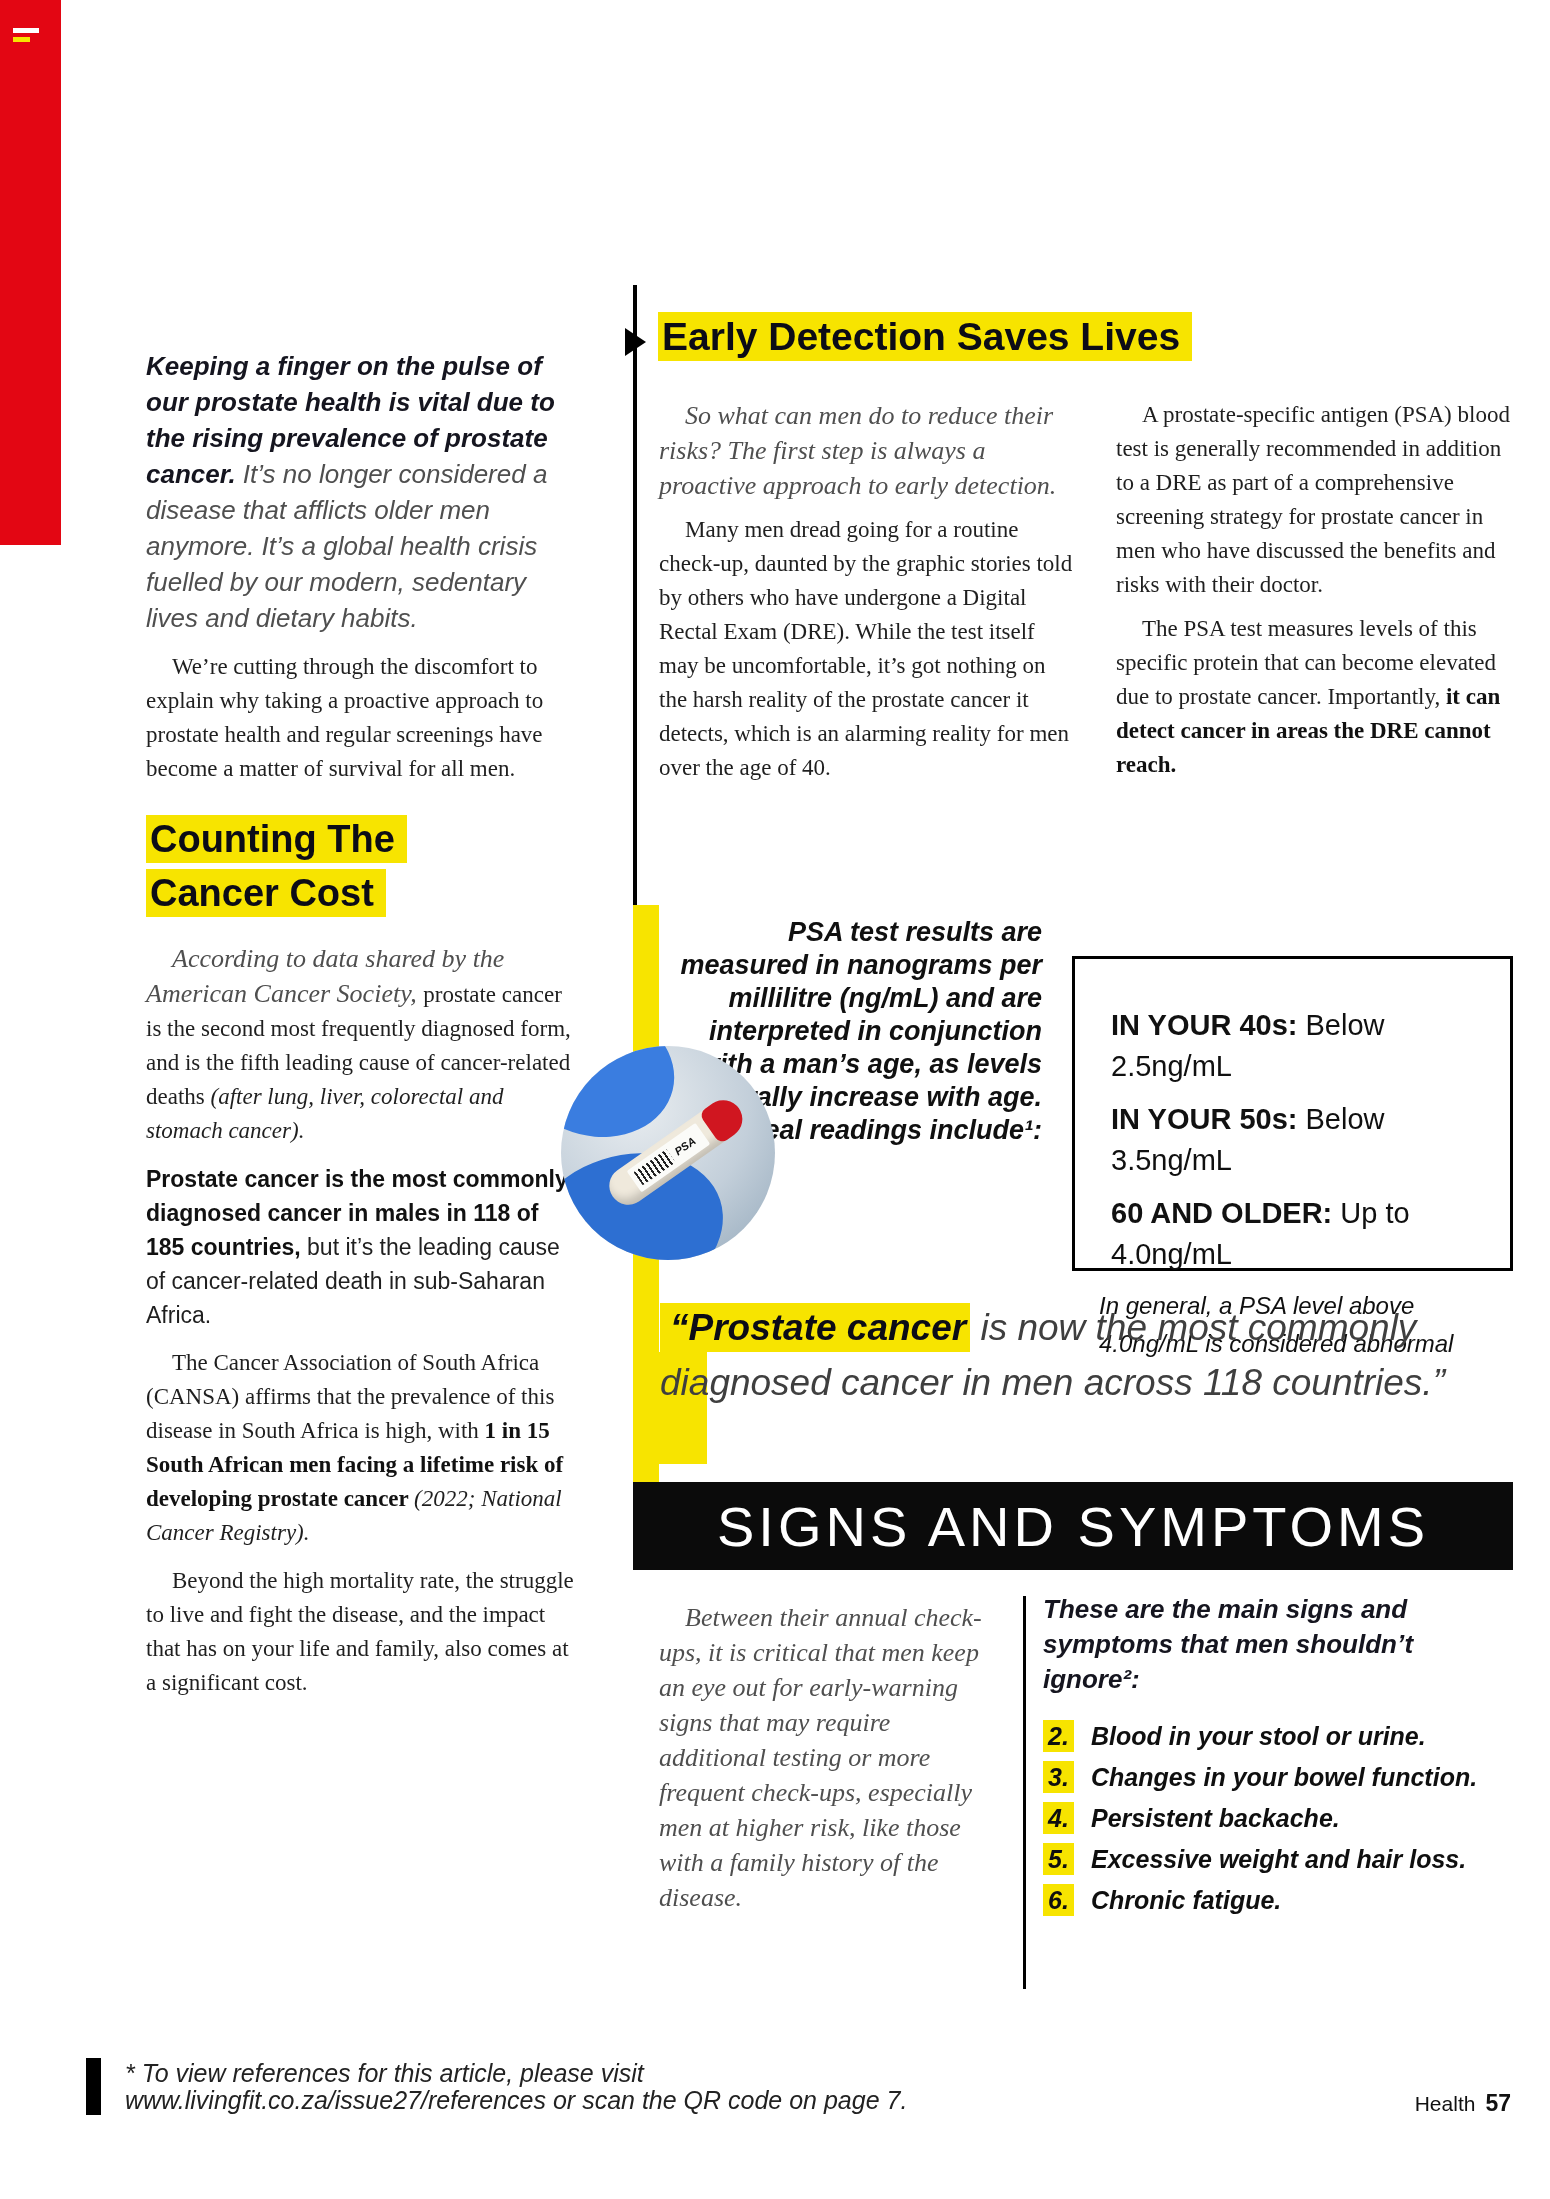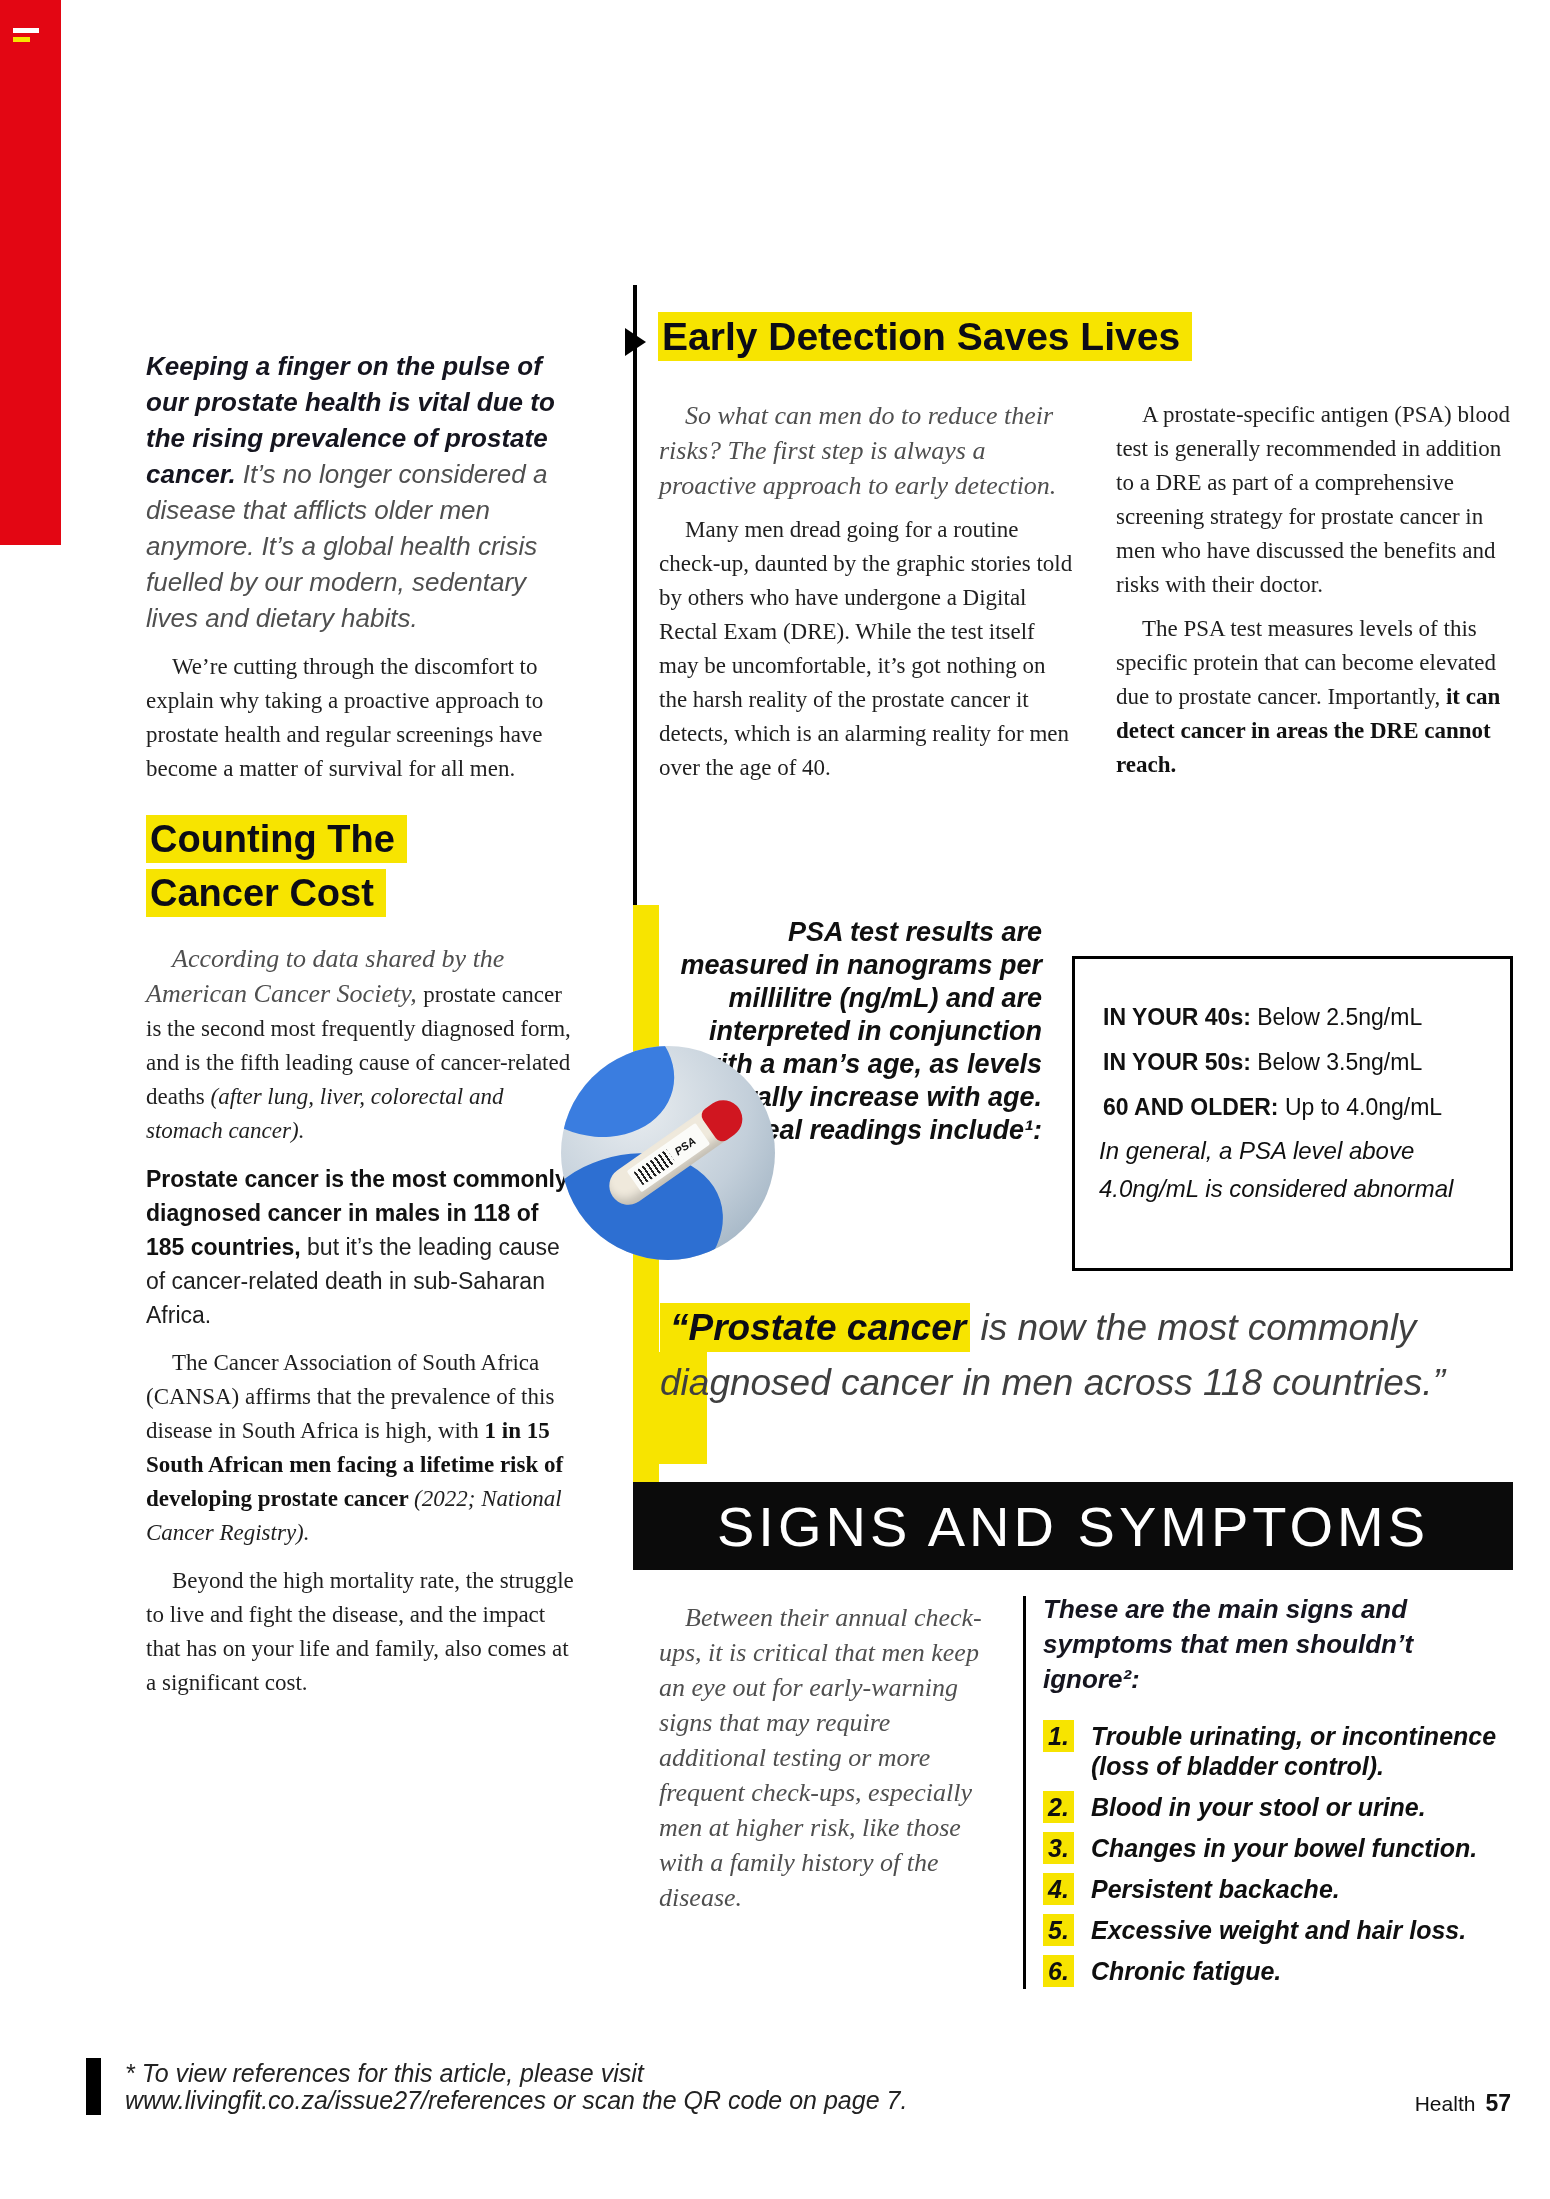--- a/index.html
+++ b/index.html
@@ -50,21 +50,21 @@
     background:#efe9dc; border-radius:19px; box-shadow: inset 0 -7px 9px rgba(0,0,0,.18); }
   .tube-cap { position:absolute; right:-2px; top:0; width:36px; height:38px; background:#d01620; border-radius:8px 19px 19px 8px; }
   .tube-label { position:absolute; left:26px; top:6px; width:84px; height:26px; background:#fbfbf8; border-radius:2px;
     display:flex; align-items:center; }
   .tube-barcode { width:40px; height:16px; margin-left:5px;
     background:repeating-linear-gradient(90deg,#222 0 2px,transparent 2px 5px); }
   .tube-text { font-size:11px; font-weight:700; font-style:italic; color:#111; margin-left:6px; }
 
   .psa-box { position:absolute; left:1072px; top:956px; width:441px; height:315px;
     border:3px solid #000; background:#fff; padding:34px 24px 0 24px; }
-  .box-line { margin:4px; font-size:23px; line-height:41px; color:#101010; }
+  .box-line { margin:12px; font-size:29px; line-height:41px; color:#101010; }
   .box-note { margin:0; font-size:24px; line-height:38px; font-style:italic; color:#101010; }
 
   
   .quote { position:absolute; left:660px; top:1300px; width:800px; font-size:37px; line-height:55px; color:#333; }
 
   
   .run.r { }
   .run.b { font-weight:700; font-style:normal; color:#111; }
   .run.i { font-style:italic; }
   .run.bi-dark { font-weight:700; font-style:italic; color:#15151f; }
@@ -167,21 +167,20 @@
 
   <div class="signs-col1">
     <p class="lead-italic indent">Between their annual check-ups, it is critical that men keep an eye out for early-warning signs that may require additional testing or more frequent check-ups, especially men at higher risk, like those with a family history of the disease.</p>
   </div>
 
   <div class="signs-col2">
     <p class="list-intro">These are the main signs and symptoms that men shouldn’t ignore²:</p>
     <ol class="symptoms">
       <li>
         <span class="num">1.</span>
-        <span>Trouble urinating, or incontinence (loss of bladder control).</span>
       </li>
       <li>
         <span class="num">2.</span>
         <span>Blood in your stool or urine.</span>
       </li>
       <li>
         <span class="num">3.</span>
         <span>Changes in your bowel function.</span>
       </li>
       <li>

